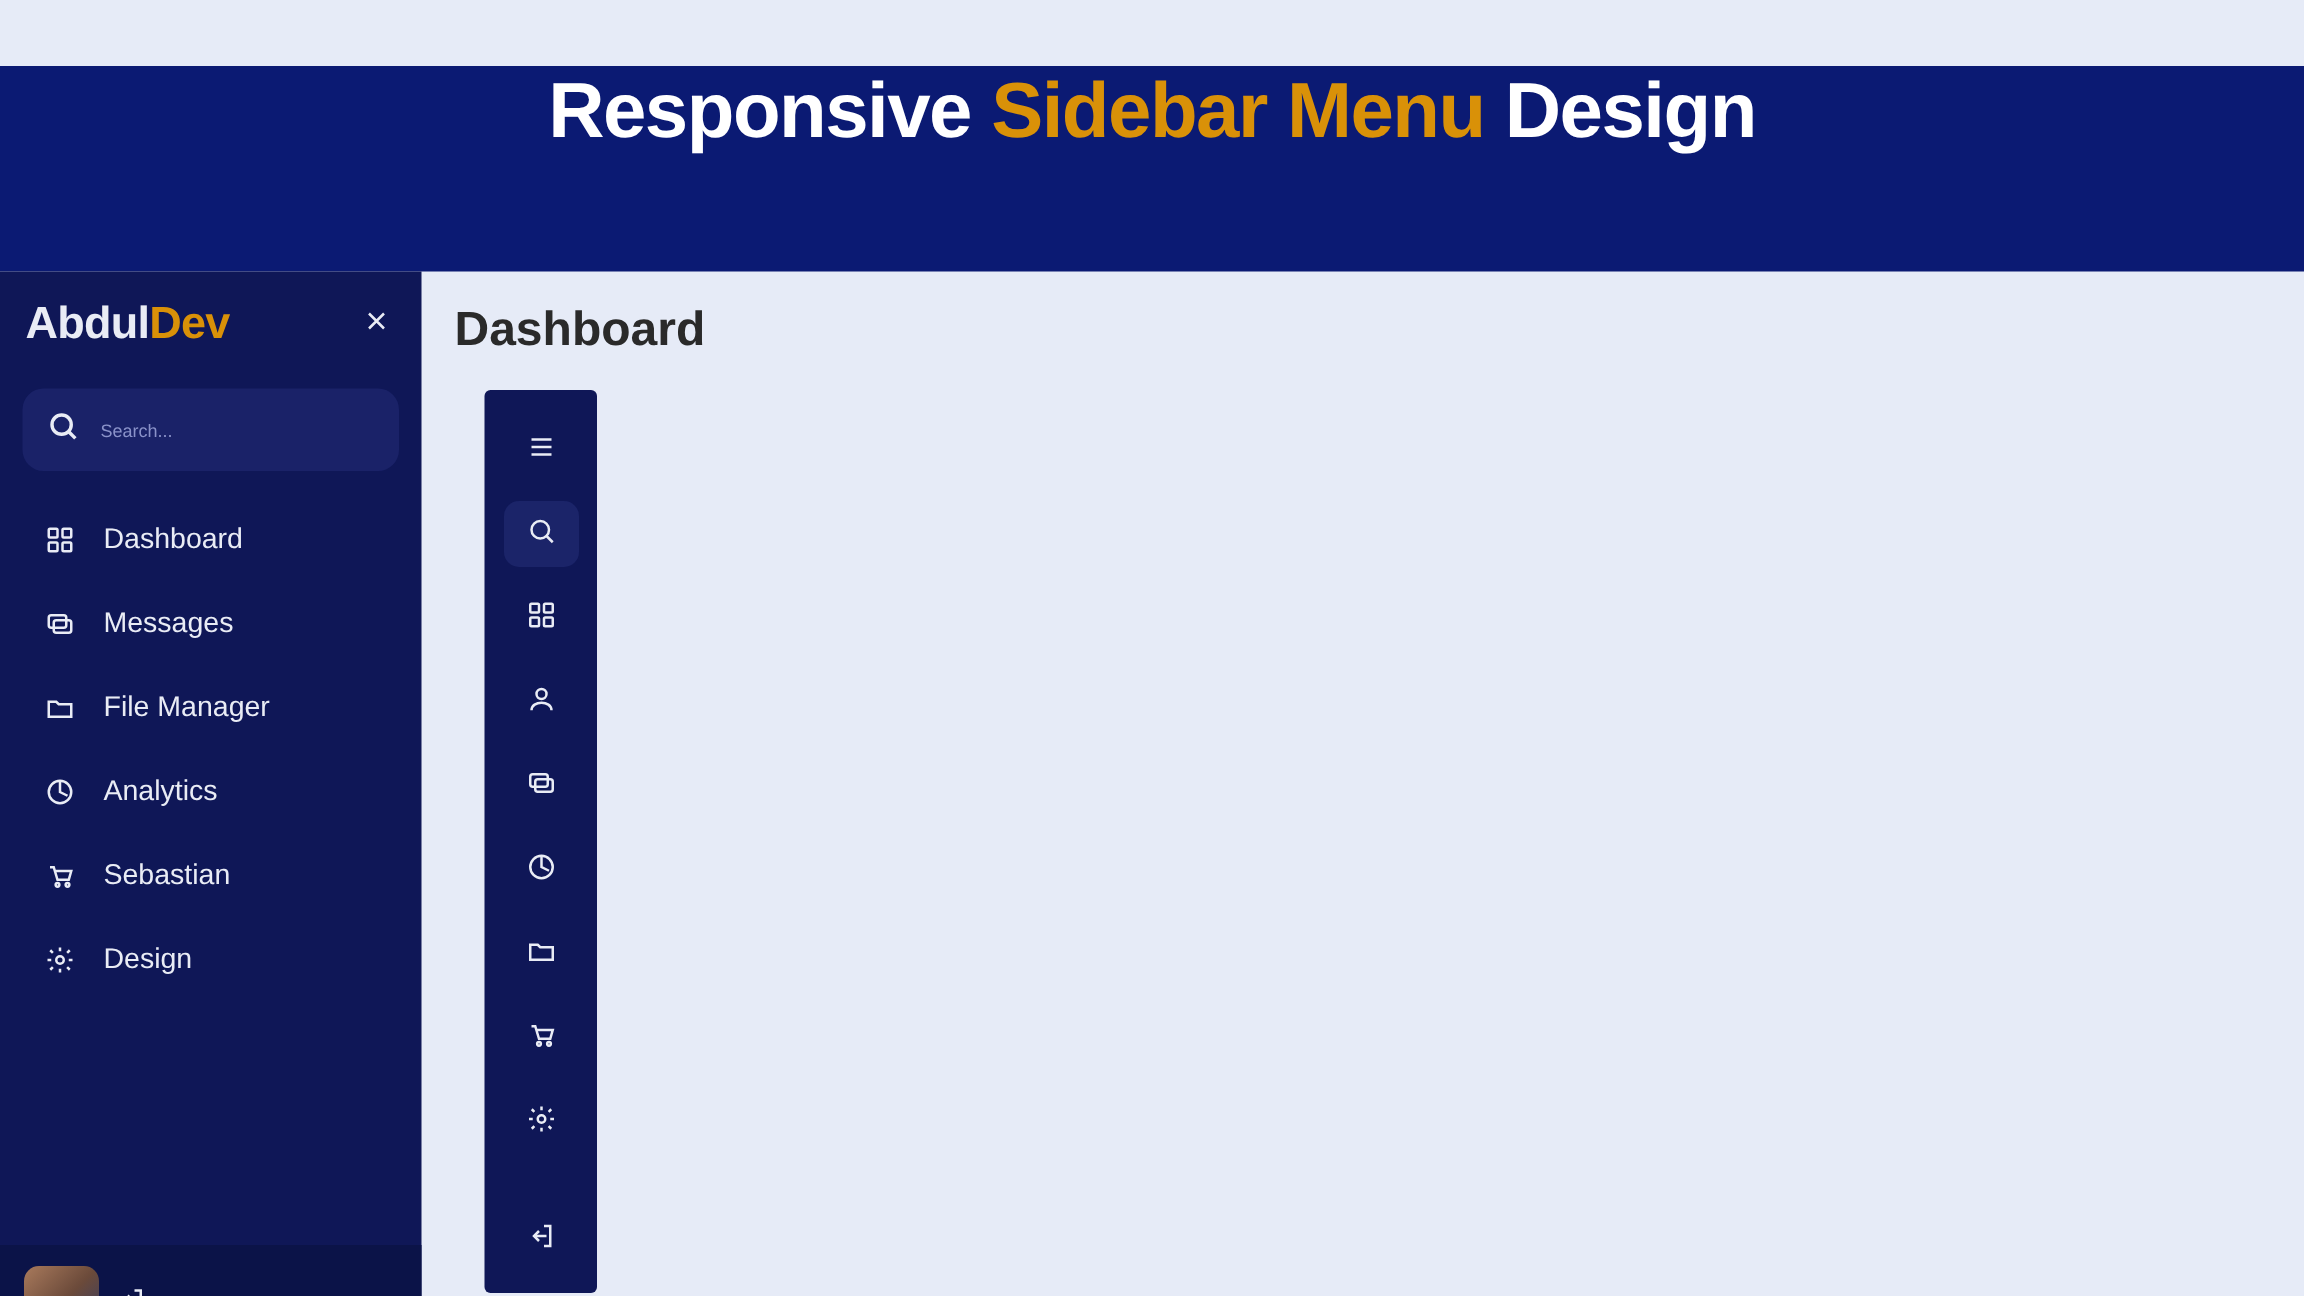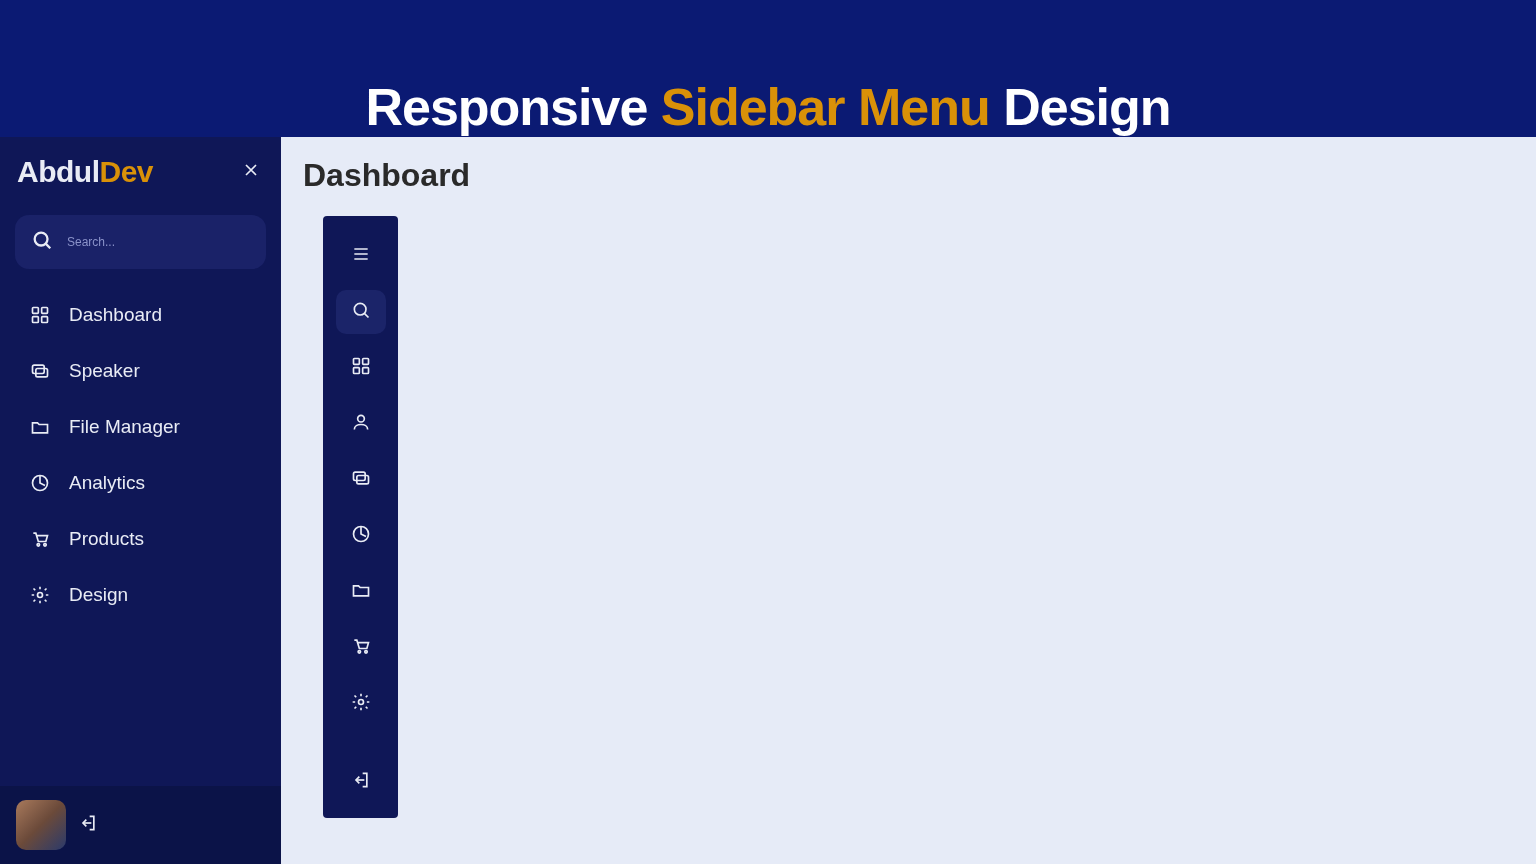--- a/index.html
+++ b/index.html
@@ -3,22 +3,23 @@
 <meta charset="utf-8">
 <style>
   * { margin: 0; padding: 0; box-sizing: border-box; font-family: 'Segoe UI', Arial, sans-serif; }
   body { width: 1536px; height: 864px; background: #e6ebf7; overflow: hidden; }
 
   
   .banner {
     background: #0b1a73;
     height: 137px;
     display: flex;
-    align-items: flex-end;
+    align-items: flex-start;
     justify-content: center;
+    margin-top: 44px;
   }
   .banner h1 {
     color: #ffffff;
     font-size: 52px;
     font-weight: 800;
     letter-spacing: -1px;
   }
   .banner h1 .accent { color: #d99108; }
 
   
@@ -218,21 +219,21 @@
             </svg>
           </span>
         <span>Dashboard</span>
       </div>
       <div class="nav-item">
         <span class="icon">
             <svg viewBox="0 0 24 24">
               <use href="#i-messages"></use>
             </svg>
           </span>
-        <span>Speaker</span>
+        <span>Messages</span>
       </div>
       <div class="nav-item">
         <span class="icon">
             <svg viewBox="0 0 24 24">
               <use href="#i-folder"></use>
             </svg>
           </span>
         <span>File Manager</span>
       </div>
       <div class="nav-item">
@@ -242,21 +243,21 @@
             </svg>
           </span>
         <span>Analytics</span>
       </div>
       <div class="nav-item">
         <span class="icon">
             <svg viewBox="0 0 24 24">
               <use href="#i-cart"></use>
             </svg>
           </span>
-        <span>Products</span>
+        <span>Sebastian</span>
       </div>
       <div class="nav-item">
         <span class="icon">
             <svg viewBox="0 0 24 24">
               <use href="#i-gear"></use>
             </svg>
           </span>
         <span>Design</span>
       </div>
     </nav>

